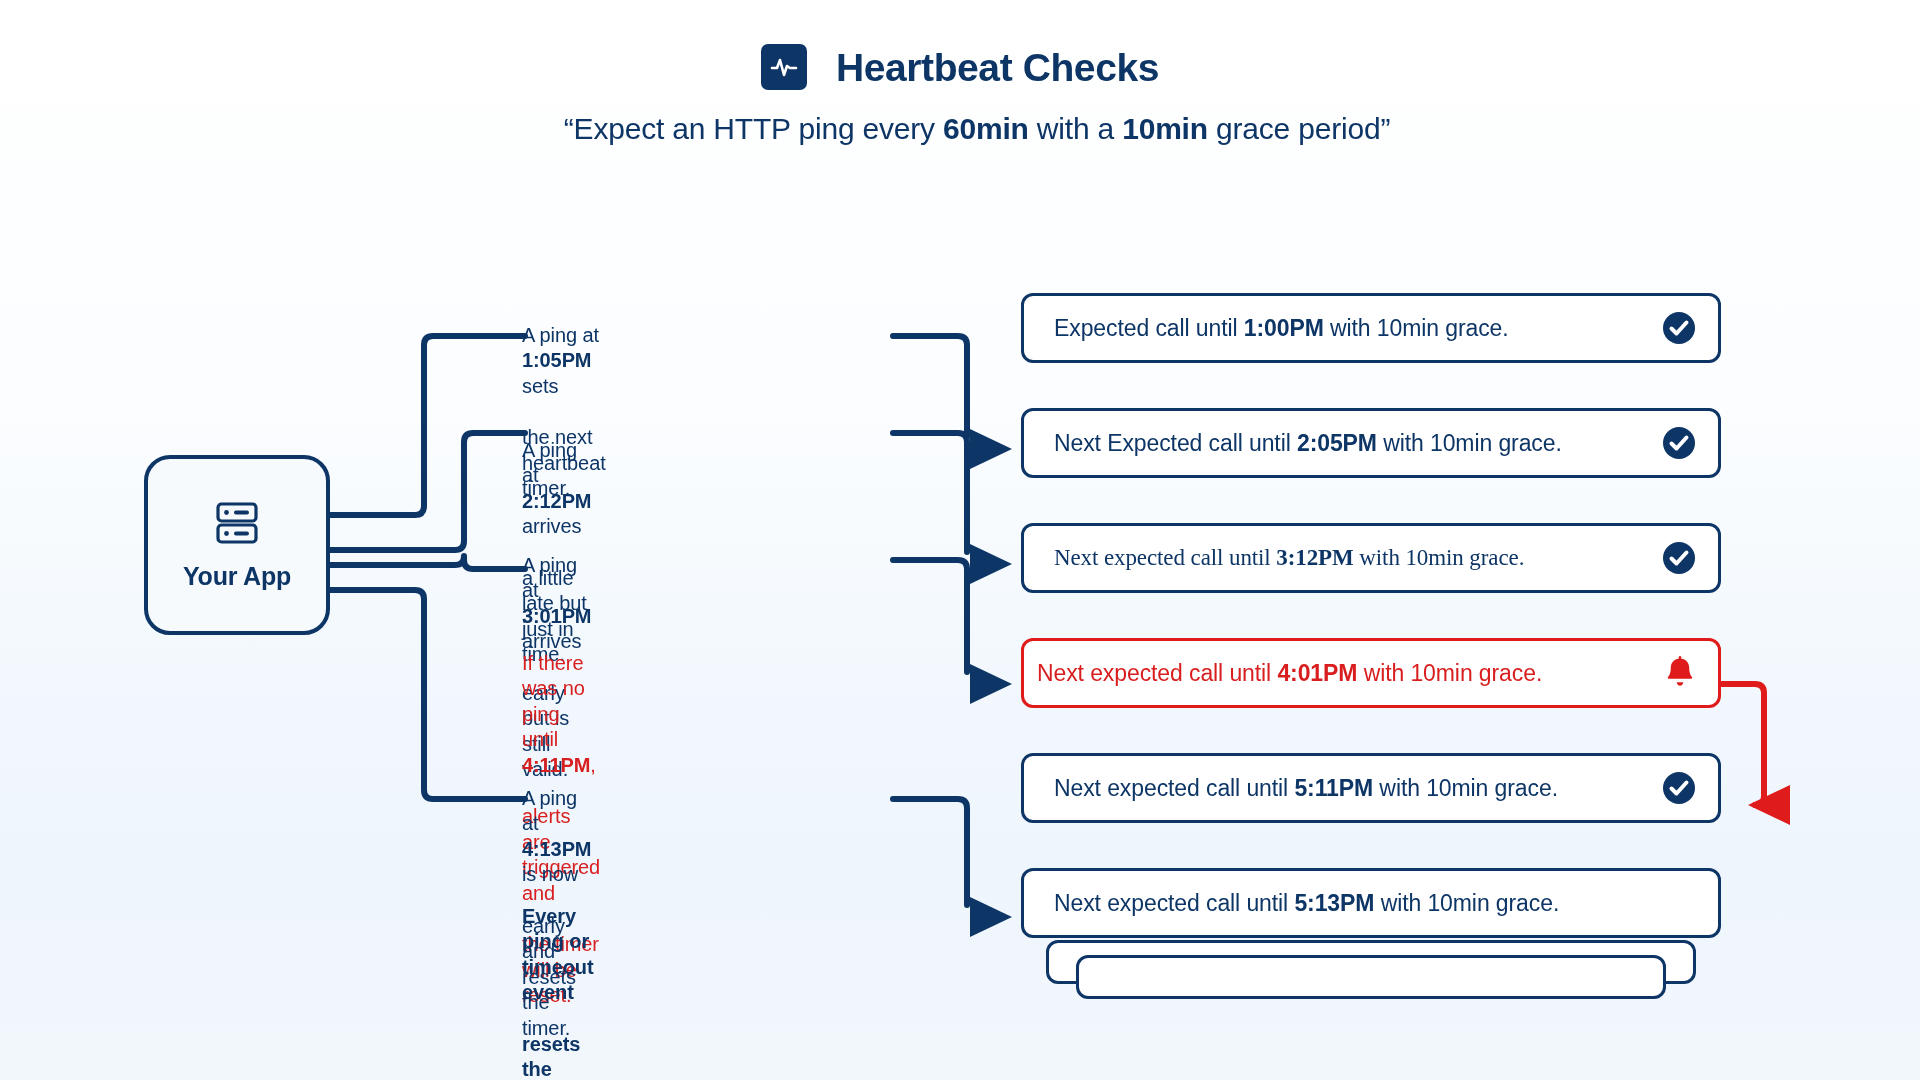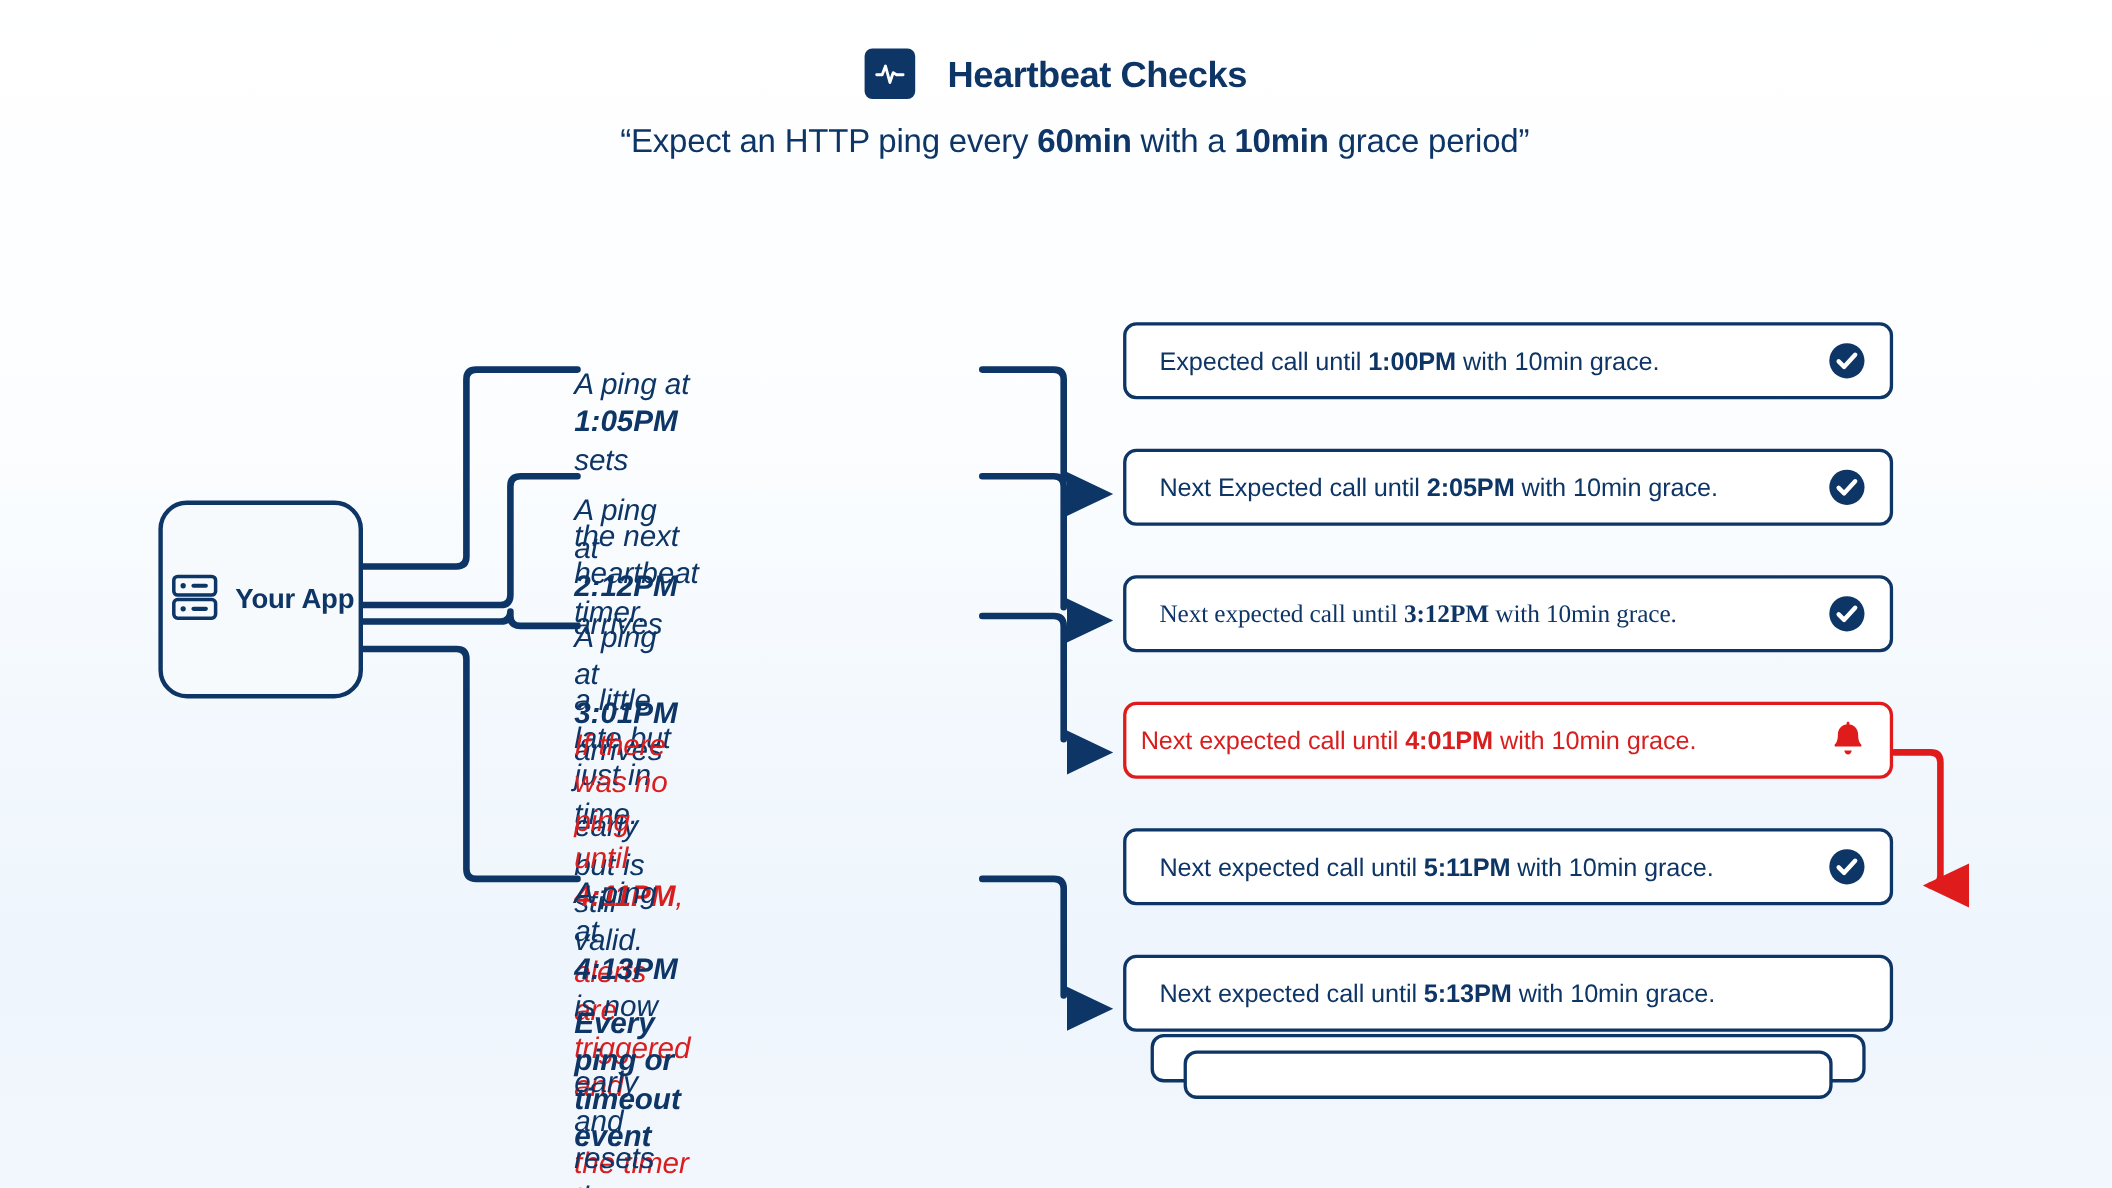--- a/index.html
+++ b/index.html
@@ -42,21 +42,21 @@
   }
   .title-icon {
     width: 46px; height: 46px;
     border-radius: 7px;
     background: #0d3566;
     display: flex;
     align-items: center;
     justify-content: center;
   }
   .title-text {
-    font-size: 33px;
+    font-size: 39px;
     font-weight: bold;
     color: #0d3566;
     letter-spacing: -0.4px;
     line-height: 1;
     margin-left: 11px;
   }
   .subtitle {
     margin-top: 22px;
     font-size: 30px;
     color: #0d3566;
@@ -79,43 +79,42 @@
   .app-box {
     position: absolute;
     left: 144px;
     top: 455px;
     width: 186px;
     height: 180px;
     border: 4px solid #0d3566;
     border-radius: 26px;
     background: #f7fafd;
     display: flex;
-    flex-direction: row;
+    flex-direction: column;
     align-items: center;
     justify-content: center;
     gap: 12px;
     z-index: 4;
   }
   .app-label {
     font-size: 25px;
     font-weight: bold;
     color: #0d3566;
     letter-spacing: -0.2px;
   }
 
   
   .notes { position: absolute; left: 0; top: 0; z-index: 3; }
   .note {
     position: absolute;
-    font-size: 27px;
+    font-size: 20px;
     line-height: 1.28;
     color: #0d3566;
     letter-spacing: -0.1px;
     white-space: pre-line;
-    font-style: italic;
   }
   .note b { font-weight: bold; }
   .note.alert { color: #d81e1e; }
   .note.alert b { color: #d81e1e; }
   .note.strong { font-weight: bold; }
 
   
   .cards { position: absolute; left: 0; top: 0; z-index: 3; }
   .card {
     position: absolute;

